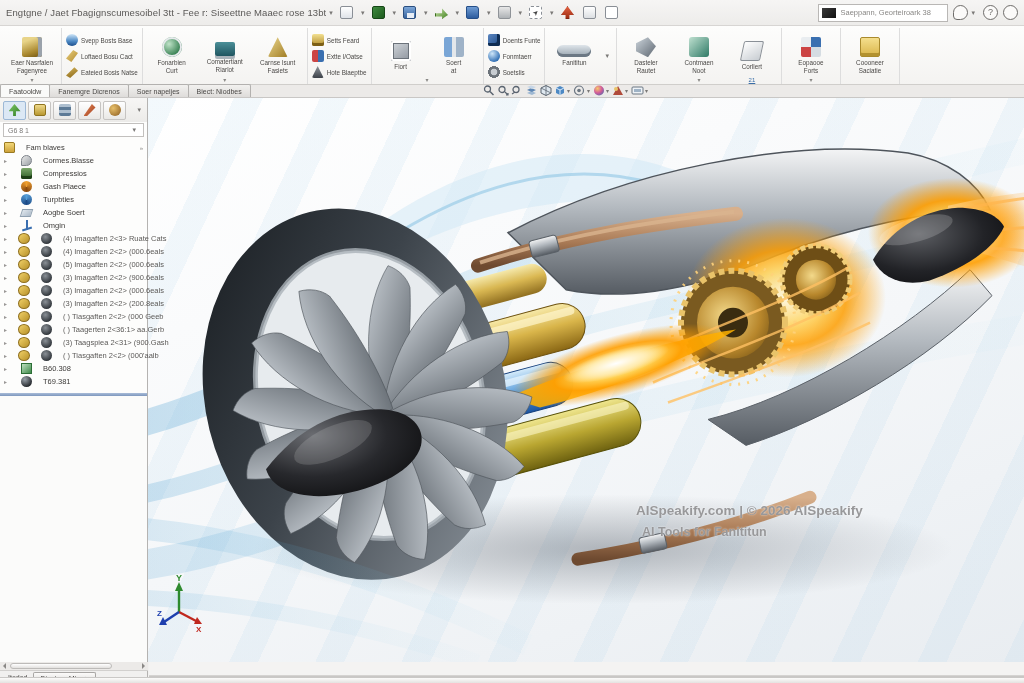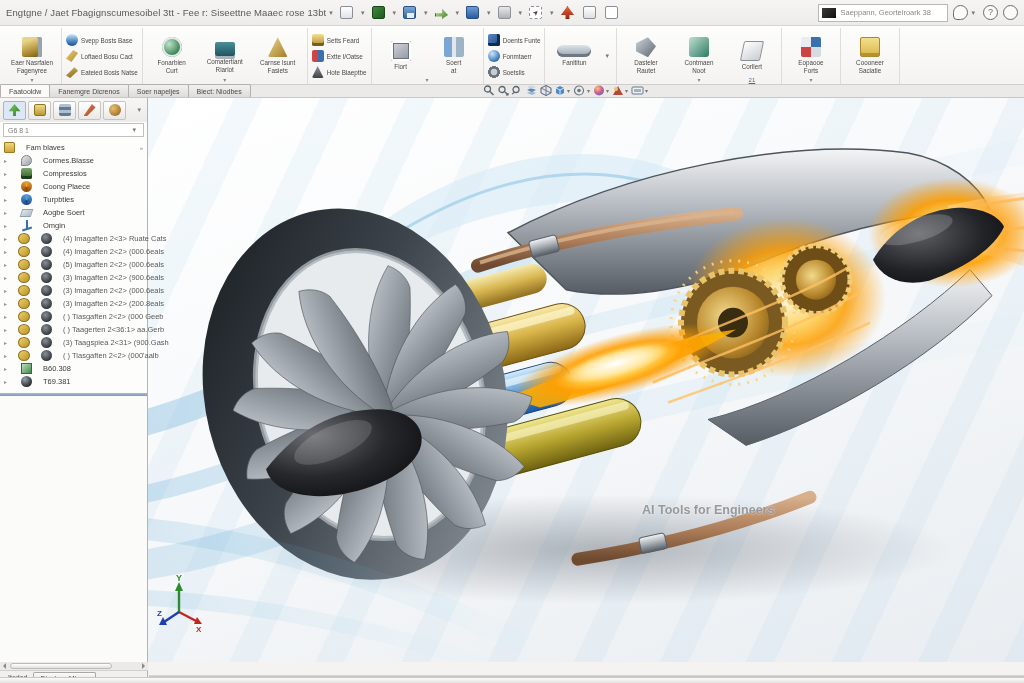--- a/index.html
+++ b/index.html
@@ -480,21 +480,21 @@
             <span class="lbl">Cormes.Blasse</span>
           </div>
         <div class="trow">
             <span class="exp"></span>
             <span class="ti ti-comp"></span>
             <span class="lbl">Compressios</span>
           </div>
         <div class="trow">
             <span class="exp"></span>
             <span class="ti ti-swo"></span>
-            <span class="lbl">Coong Plaece</span>
+            <span class="lbl">Gash Plaece</span>
           </div>
         <div class="trow">
             <span class="exp"></span>
             <span class="ti ti-swb"></span>
             <span class="lbl">Turpbties</span>
           </div>
         <div class="trow">
             <span class="exp"></span>
             <span class="ti ti-plane"></span>
             <span class="lbl">Aogbe Soert</span>
@@ -732,21 +732,22 @@
         </g>
 
         <path d="M 118 372 C 150 330 192 310 236 312 C 263 314 277 330 273 348 C 267 372 230 392 186 398 C 150 402 124 392 118 372 Z" fill="url(#sping)"></path>
         <ellipse cx="185" cy="345" rx="42" ry="16" fill="#ffffff" opacity=".14" transform="rotate(-24 185 345)"></ellipse>
 
         <path d="M -20 430 C 120 442 250 486 380 548" fill="none" stroke="url(#flow)" stroke-width="22" opacity=".35"></path>
         <path d="M -20 500 C 110 505 230 532 330 565" fill="none" stroke="url(#flow)" stroke-width="16" opacity=".3"></path>
       </svg>
 
       <div id="watermark">
-        <div class="l2">AI Tools for Engineers</div>
+        <div class="l1">AISpeakify.com | © 2026 AISpeakify</div>
+        <div class="l2">AI Tools for Fanititun</div>
       </div>
 
       <svg id="triad" width="48" height="62" viewBox="0 0 48 62">
         <text x="20" y="9" font-size="9" fill="#2e8a2e" font-weight="bold">Y</text>
         <line x1="23" y1="40" x2="23" y2="16" stroke="#2e8a2e" stroke-width="2.4"></line>
         <path d="M23 10 L19 19 L27 19 Z" fill="#2e8a2e"></path>
         <line x1="23" y1="40" x2="42" y2="50" stroke="#c0281e" stroke-width="2.4"></line>
         <path d="M46 52 L38 52 L41 45 Z" fill="#c0281e"></path>
         <text x="40" y="60" font-size="8" fill="#c0281e" font-weight="bold">X</text>
         <line x1="23" y1="40" x2="8" y2="50" stroke="#1e3fae" stroke-width="2.4"></line>

